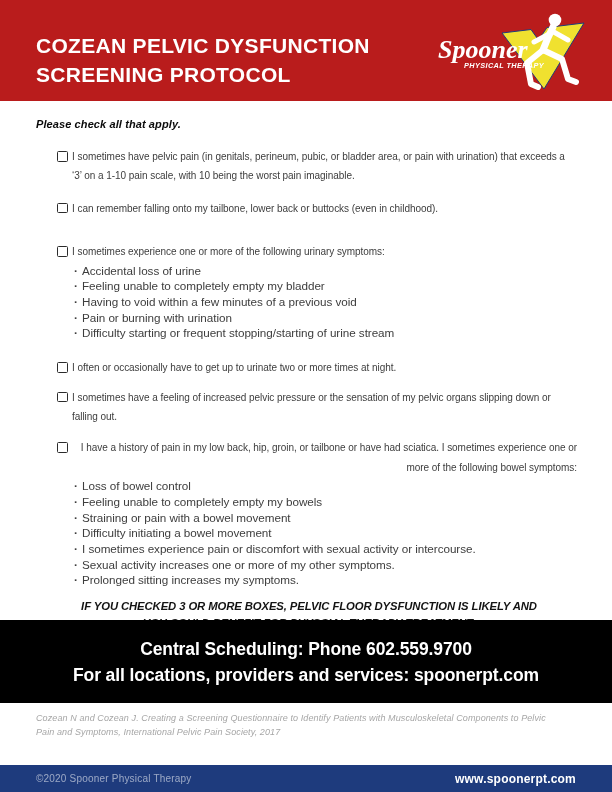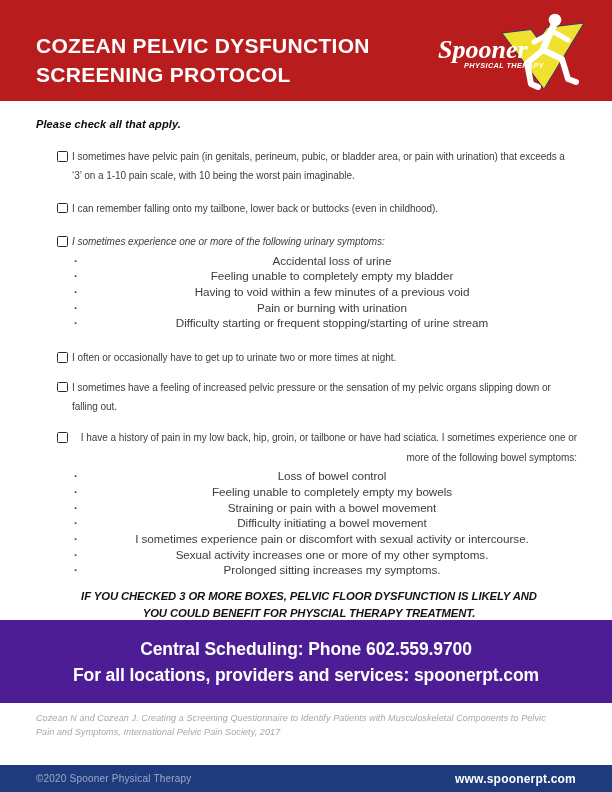--- a/index.html
+++ b/index.html
@@ -24,35 +24,35 @@
   }
   .checklist{margin-left:21px;}
   .check-item{
     position:relative;padding-left:15px;font-size:10px;line-height:19.4px;
     color:#3d3d3d;letter-spacing:-.05px;max-width:505px;
   }
   .check-item .checkbox{
     position:absolute;left:0;top:4px;width:8.5px;height:8.5px;
     border:1.5px solid #2b2b2b;border-radius:1.5px;background:#fff;display:inline-block;
   }
-  .mt1{margin-top:17px;} .mt2{margin-top:13px;} .mt3{margin-top:14px;font-style:italic;}
+  .mt1{margin-top:17px;} .mt2{margin-top:13px;} .mt3{margin-top:24px;}
   .mt4{margin-top:17px;} .mt5{margin-top:10px;} .mt6{margin-top:12px;text-align:right;}
   .sub-list{
     list-style:none;margin:1px 0 0 17px;padding:0;font-size:11.7px;line-height:15.7px;
     color:#3d3d3d;letter-spacing:-.05px;
   }
-  .sub-list li{position:relative;padding-left:8px;text-align:center;}
+  .sub-list li{position:relative;padding-left:8px;}
   .sub-list li::before{content:"\00B7";position:absolute;left:0;top:0;font-weight:bold;}
   .closing{
     margin:10px auto 0 auto;text-align:center;font-size:11.3px;line-height:16.5px;
     font-weight:bold;font-style:italic;color:#131313;letter-spacing:-.1px;max-width:520px;
   }
   
   .schedule-band{
-    position:absolute;top:620px;left:0;right:0;height:83px;background:#4c1d95;
+    position:absolute;top:620px;left:0;right:0;height:83px;background:#000000;
     display:flex;flex-direction:column;align-items:center;justify-content:center;
     color:#fff;font-weight:bold;font-size:17.5px;line-height:26px;letter-spacing:-.1px;
   }
   
   .citation{
     position:absolute;top:712px;left:36px;width:512px;margin:0;
     font-size:9px;line-height:13.5px;font-style:italic;color:#a6a6a6;letter-spacing:.1px;
   }
   
   .footer{

